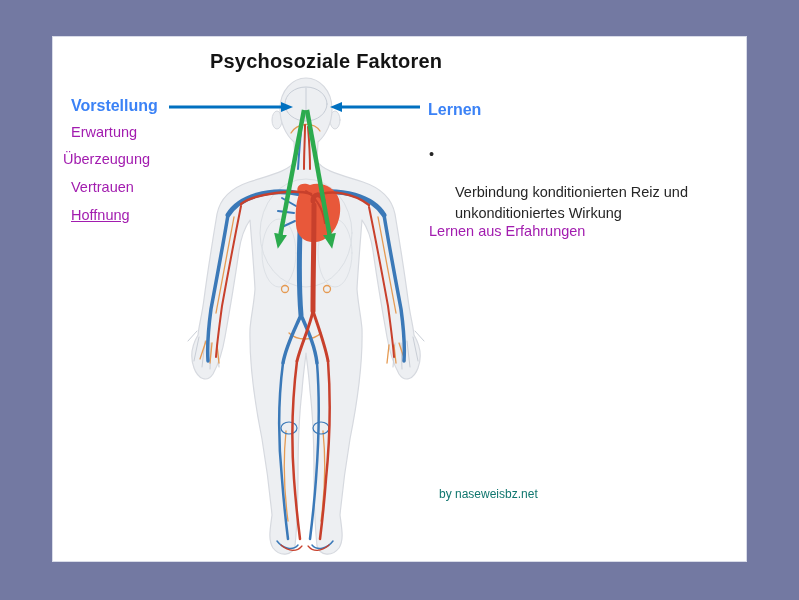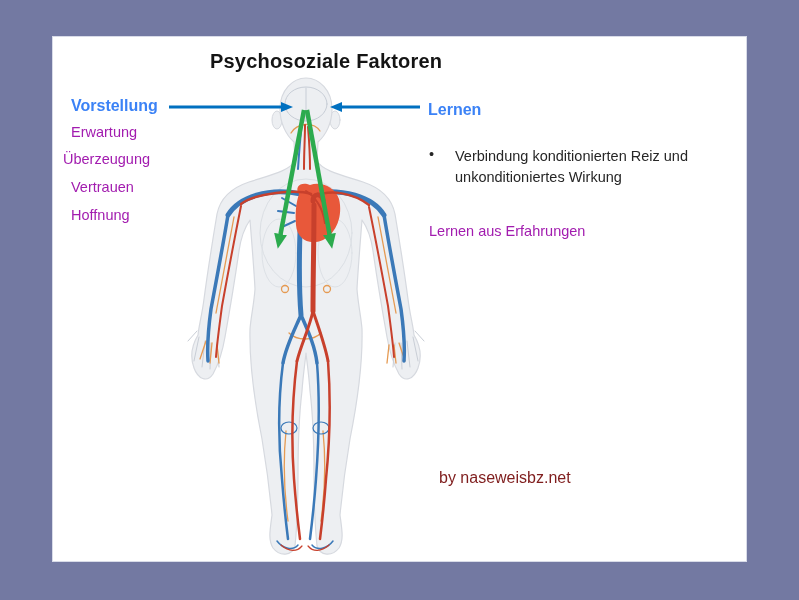--- a/index.html
+++ b/index.html
@@ -28,21 +28,21 @@
   .bullet-lines{font-size:14.5px;color:#262626;line-height:21px;}
   .effect-box{
     left:165px;top:215px;width:193px;height:33px;
     background:rgba(242,242,243,0.96);
     display:flex;align-items:center;justify-content:center;
   }
   .effect-label{
     font-size:18px;color:#2CAB4E;white-space:nowrap;
   }
   .attribution{
-    left:386px;top:432px;font-size:16px;color:#7f1d1d;white-space:nowrap;
+    left:386px;top:450px;font-size:12px;color:#0f766e;white-space:nowrap;
   }
   .figure-svg{left:123px;top:39px;}
   .overlay-svg{left:0;top:0;pointer-events:none;}
 </style>
 </head>
 <body>
 
 <div class="stage">
   <div class="slide">
 
@@ -175,27 +175,27 @@
       <path d="M116,70 L230,70" stroke="#0070C0" stroke-width="3.2" marker-end="url(#blueHead)"></path>
       <path d="M367,70 L287,70" stroke="#0070C0" stroke-width="3.2" marker-end="url(#blueHead)"></path>
       <path d="M251,73 L227,200" stroke="#2CAB4E" stroke-width="4.5" marker-end="url(#greenHead)"></path>
       <path d="M254,73 L277,200" stroke="#2CAB4E" stroke-width="4.5" marker-end="url(#greenHead)"></path>
     </svg>
 
     <div class="abs heading" style="left:18px;top:60px;">Vorstellung</div>
     <div class="abs item" style="left:18px;top:87px;">Erwartung</div>
     <div class="abs item" style="left:10px;top:114px;">Überzeugung</div>
     <div class="abs item" style="left:18px;top:142px;">Vertrauen</div>
-    <div class="abs item" style="left:18px;top:170px;">Hoffnung</div>
+    <div class="abs item" style="left:18px;top:170px;text-decoration:underline;">Hoffnung</div>
 
     <div class="abs heading" style="left:375px;top:64px;">Lernen</div>
     <div class="abs bullet-row">
       <span class="bullet-marker">•</span>
       <span class="bullet-lines">
-        <span style="display:block;">Verbindung konditionierten Reiz und</span>
+        <span style="display:block;margin-top:36px;">Verbindung konditionierten Reiz und</span>
         <span style="display:block;">unkonditioniertes Wirkung</span>
       </span>
     </div>
     <div class="abs item" style="left:376px;top:186px;">Lernen aus Erfahrungen</div>
 
 
     <div class="abs attribution">by naseweisbz.net</div>
 
   </div>
 </div>

